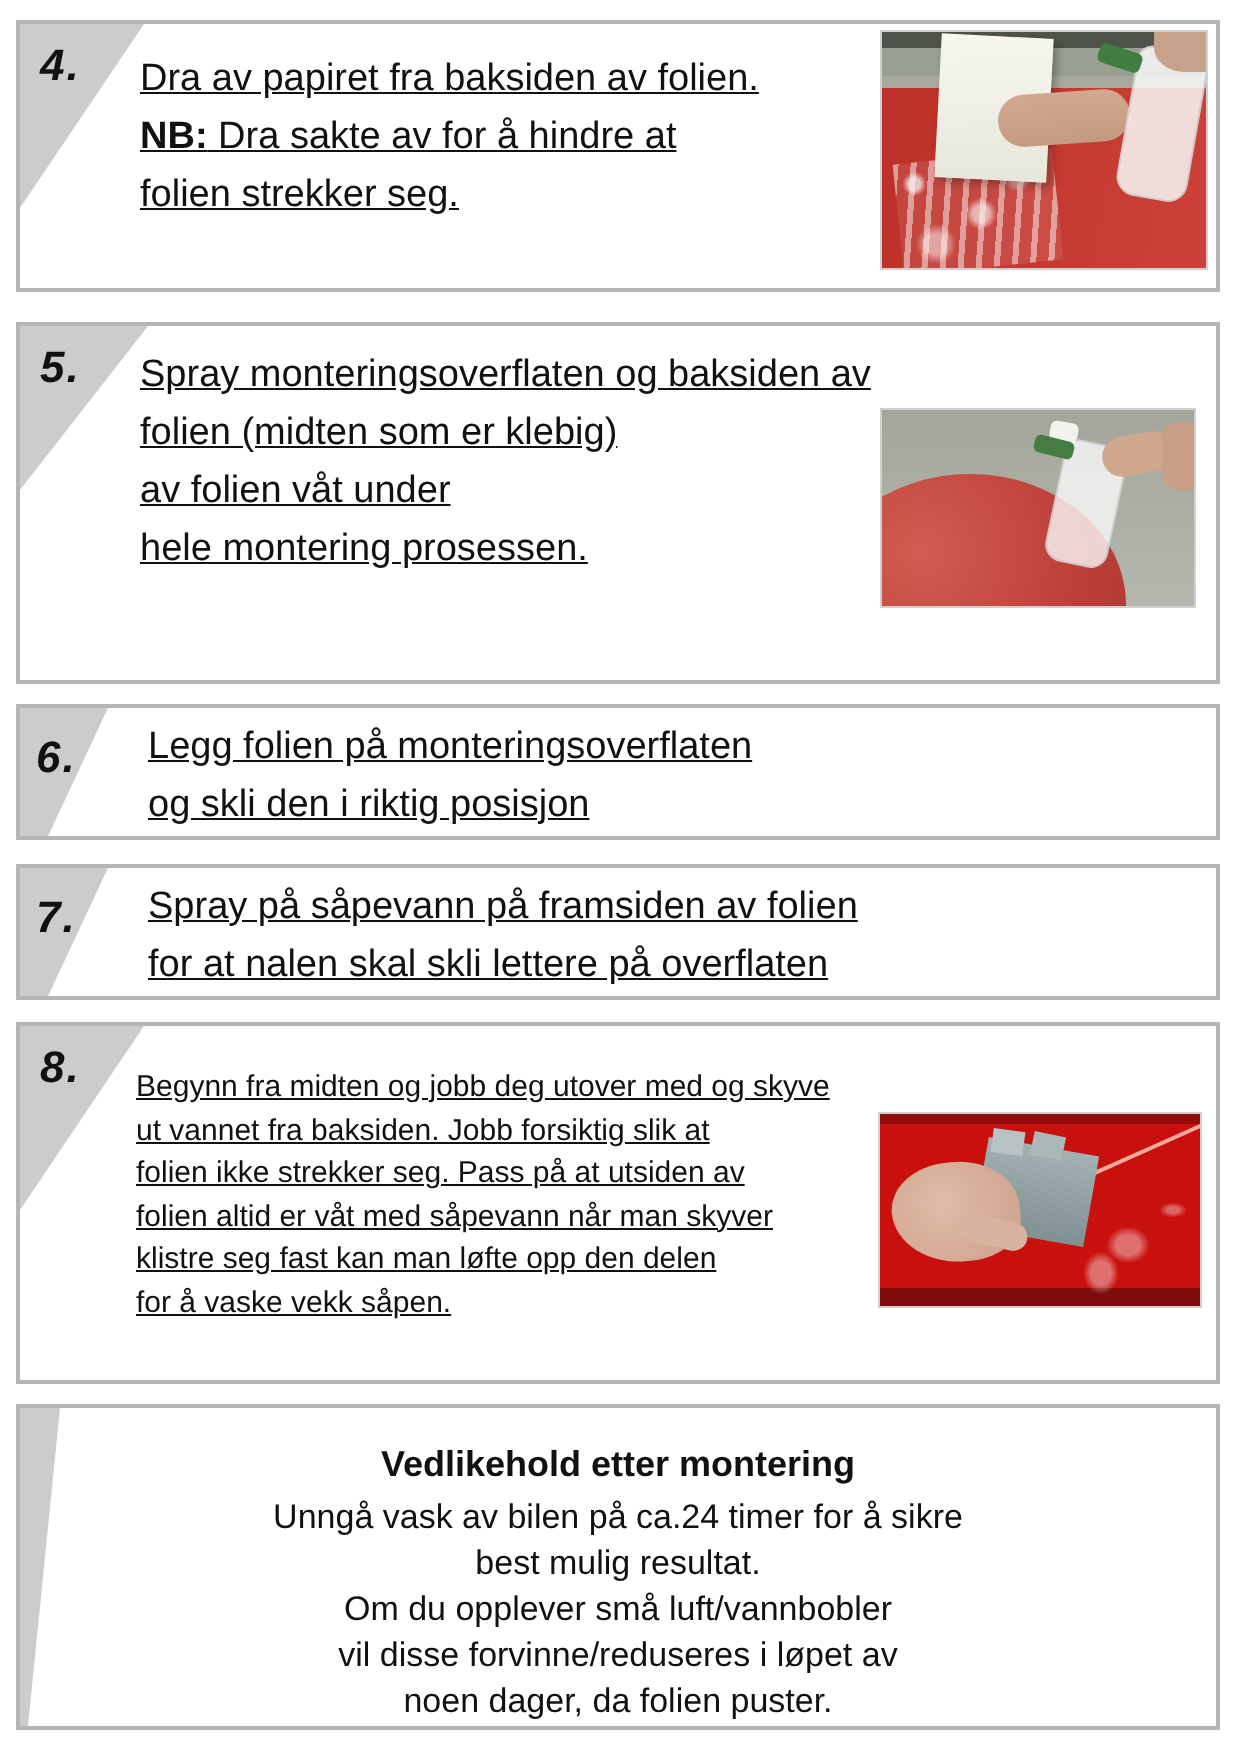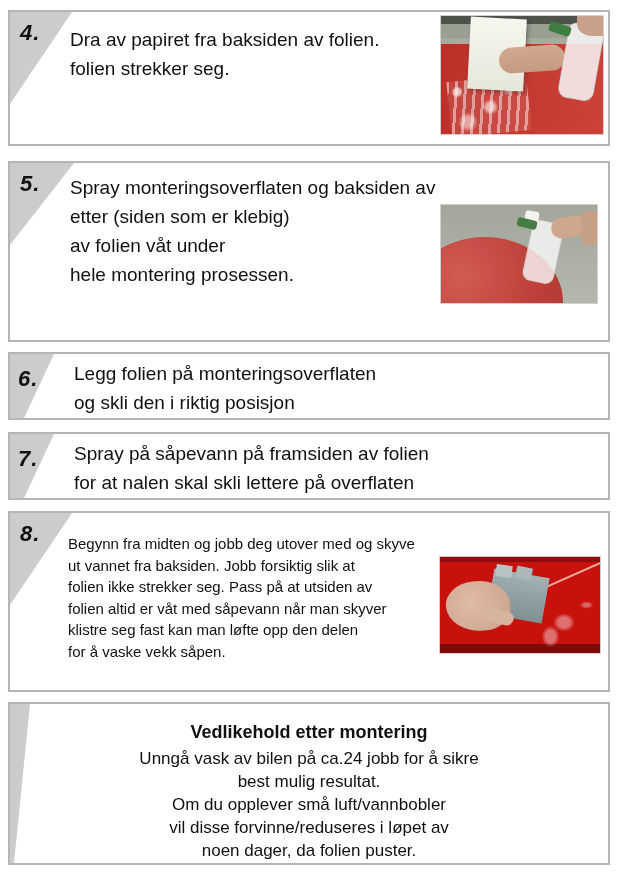--- a/index.html
+++ b/index.html
@@ -19,21 +19,21 @@
   }
   .corner{position:absolute;left:0;top:0;background:var(--accent-gray);}
   .corner.tri{width:70px;height:100px;clip-path:polygon(0 0,62px 0,0 92px);}
   .corner.tri5{width:70px;height:100px;clip-path:polygon(0 0,64px 0,0 82px);}
   .corner.band{width:48px;height:100%;clip-path:polygon(0 0,44px 0,14px 100%,0 100%);}
   .corner.sliver{width:26px;height:100%;clip-path:polygon(0 0,20px 0,4px 100%,0 100%);}
   .stepnum{
     position:absolute;left:10px;top:8px;font-size:22px;font-style:italic;
     font-weight:600;letter-spacing:1px;
   }
-  .steptext{position:absolute;font-weight:500;}
+  .steptext{position:absolute;font-weight:500;text-decoration:underline;}
   .t-big{font-size:19px;line-height:29px;}
   .t-small{font-size:15px;line-height:21.5px;}
   .line{white-space:nowrap;}
   .nb{font-weight:700;}
   
   .photo{position:absolute;overflow:hidden;box-shadow:0 0 0 1px rgba(120,120,120,.35);}
   
   .p4{left:431px;top:4px;width:162px;height:118px;background:linear-gradient(100deg,#bb2f28,#cc4238);}
   .p4 .topband{position:absolute;left:0;top:0;width:100%;height:28px;
     background:linear-gradient(180deg,#4f544b 0 8px,#99a092 8px 22px,#a7aa9d 22px 28px);}
@@ -95,40 +95,41 @@
 </head>
 <body>
 
 <div id="sheet">
 
   <section class="box" style="top:10px;height:136px;">
     <div class="corner tri"></div>
     <div class="stepnum">4.</div>
     <div class="steptext t-big" style="left:60px;top:13px;">
       <div class="line">Dra av papiret fra baksiden av folien.</div>
+      <div class="line"><span class="nb">NB:</span><span> Dra sakte av for å hindre at</span></div>
       <div class="line">folien strekker seg.</div>
     </div>
     <div class="photo p4" role="img" aria-label="Hands peeling the backing paper off the foil on a red car panel, spray bottle at the right">
       <div class="topband"></div>
       <div class="suds"></div>
       <div class="foil"></div>
       <div class="paper"></div>
       <div class="hand"></div>
       <div class="bottle"></div>
       <div class="trigger"></div>
       <div class="arm"></div>
     </div>
   </section>
 
   <section class="box" style="top:161px;height:181px;">
     <div class="corner tri5"></div>
     <div class="stepnum">5.</div>
     <div class="steptext t-big" style="left:60px;top:10px;">
       <div class="line">Spray monteringsoverflaten og baksiden av</div>
-      <div class="line">etter (siden som er klebig)</div>
+      <div class="line">folien (midten som er klebig)</div>
       <div class="line">av folien våt under</div>
       <div class="line">hele montering prosessen.</div>
     </div>
     <div class="photo p5" role="img" aria-label="Hand spraying soapy water from a bottle onto a red car surface">
       <div class="dome"></div>
       <div class="bottle"></div>
       <div class="cap"></div>
       <div class="trigger"></div>
       <div class="hand"></div>
       <div class="arm"></div>
@@ -173,20 +174,20 @@
       <div class="tab1"></div>
       <div class="tab2"></div>
       <div class="hand"></div>
       <div class="finger"></div>
     </div>
   </section>
 
   <section class="box maint" style="top:702px;height:163px;">
     <div class="corner sliver"></div>
     <h3>Vedlikehold etter montering</h3>
-    <div class="mline">Unngå vask av bilen på ca.24 jobb for å sikre</div>
+    <div class="mline">Unngå vask av bilen på ca.24 timer for å sikre</div>
     <div class="mline">best mulig resultat.</div>
     <div class="mline">Om du opplever små luft/vannbobler</div>
     <div class="mline">vil disse forvinne/reduseres i løpet av</div>
     <div class="mline">noen dager, da folien puster.</div>
   </section>
 
 </div>
 
 </body></html>

